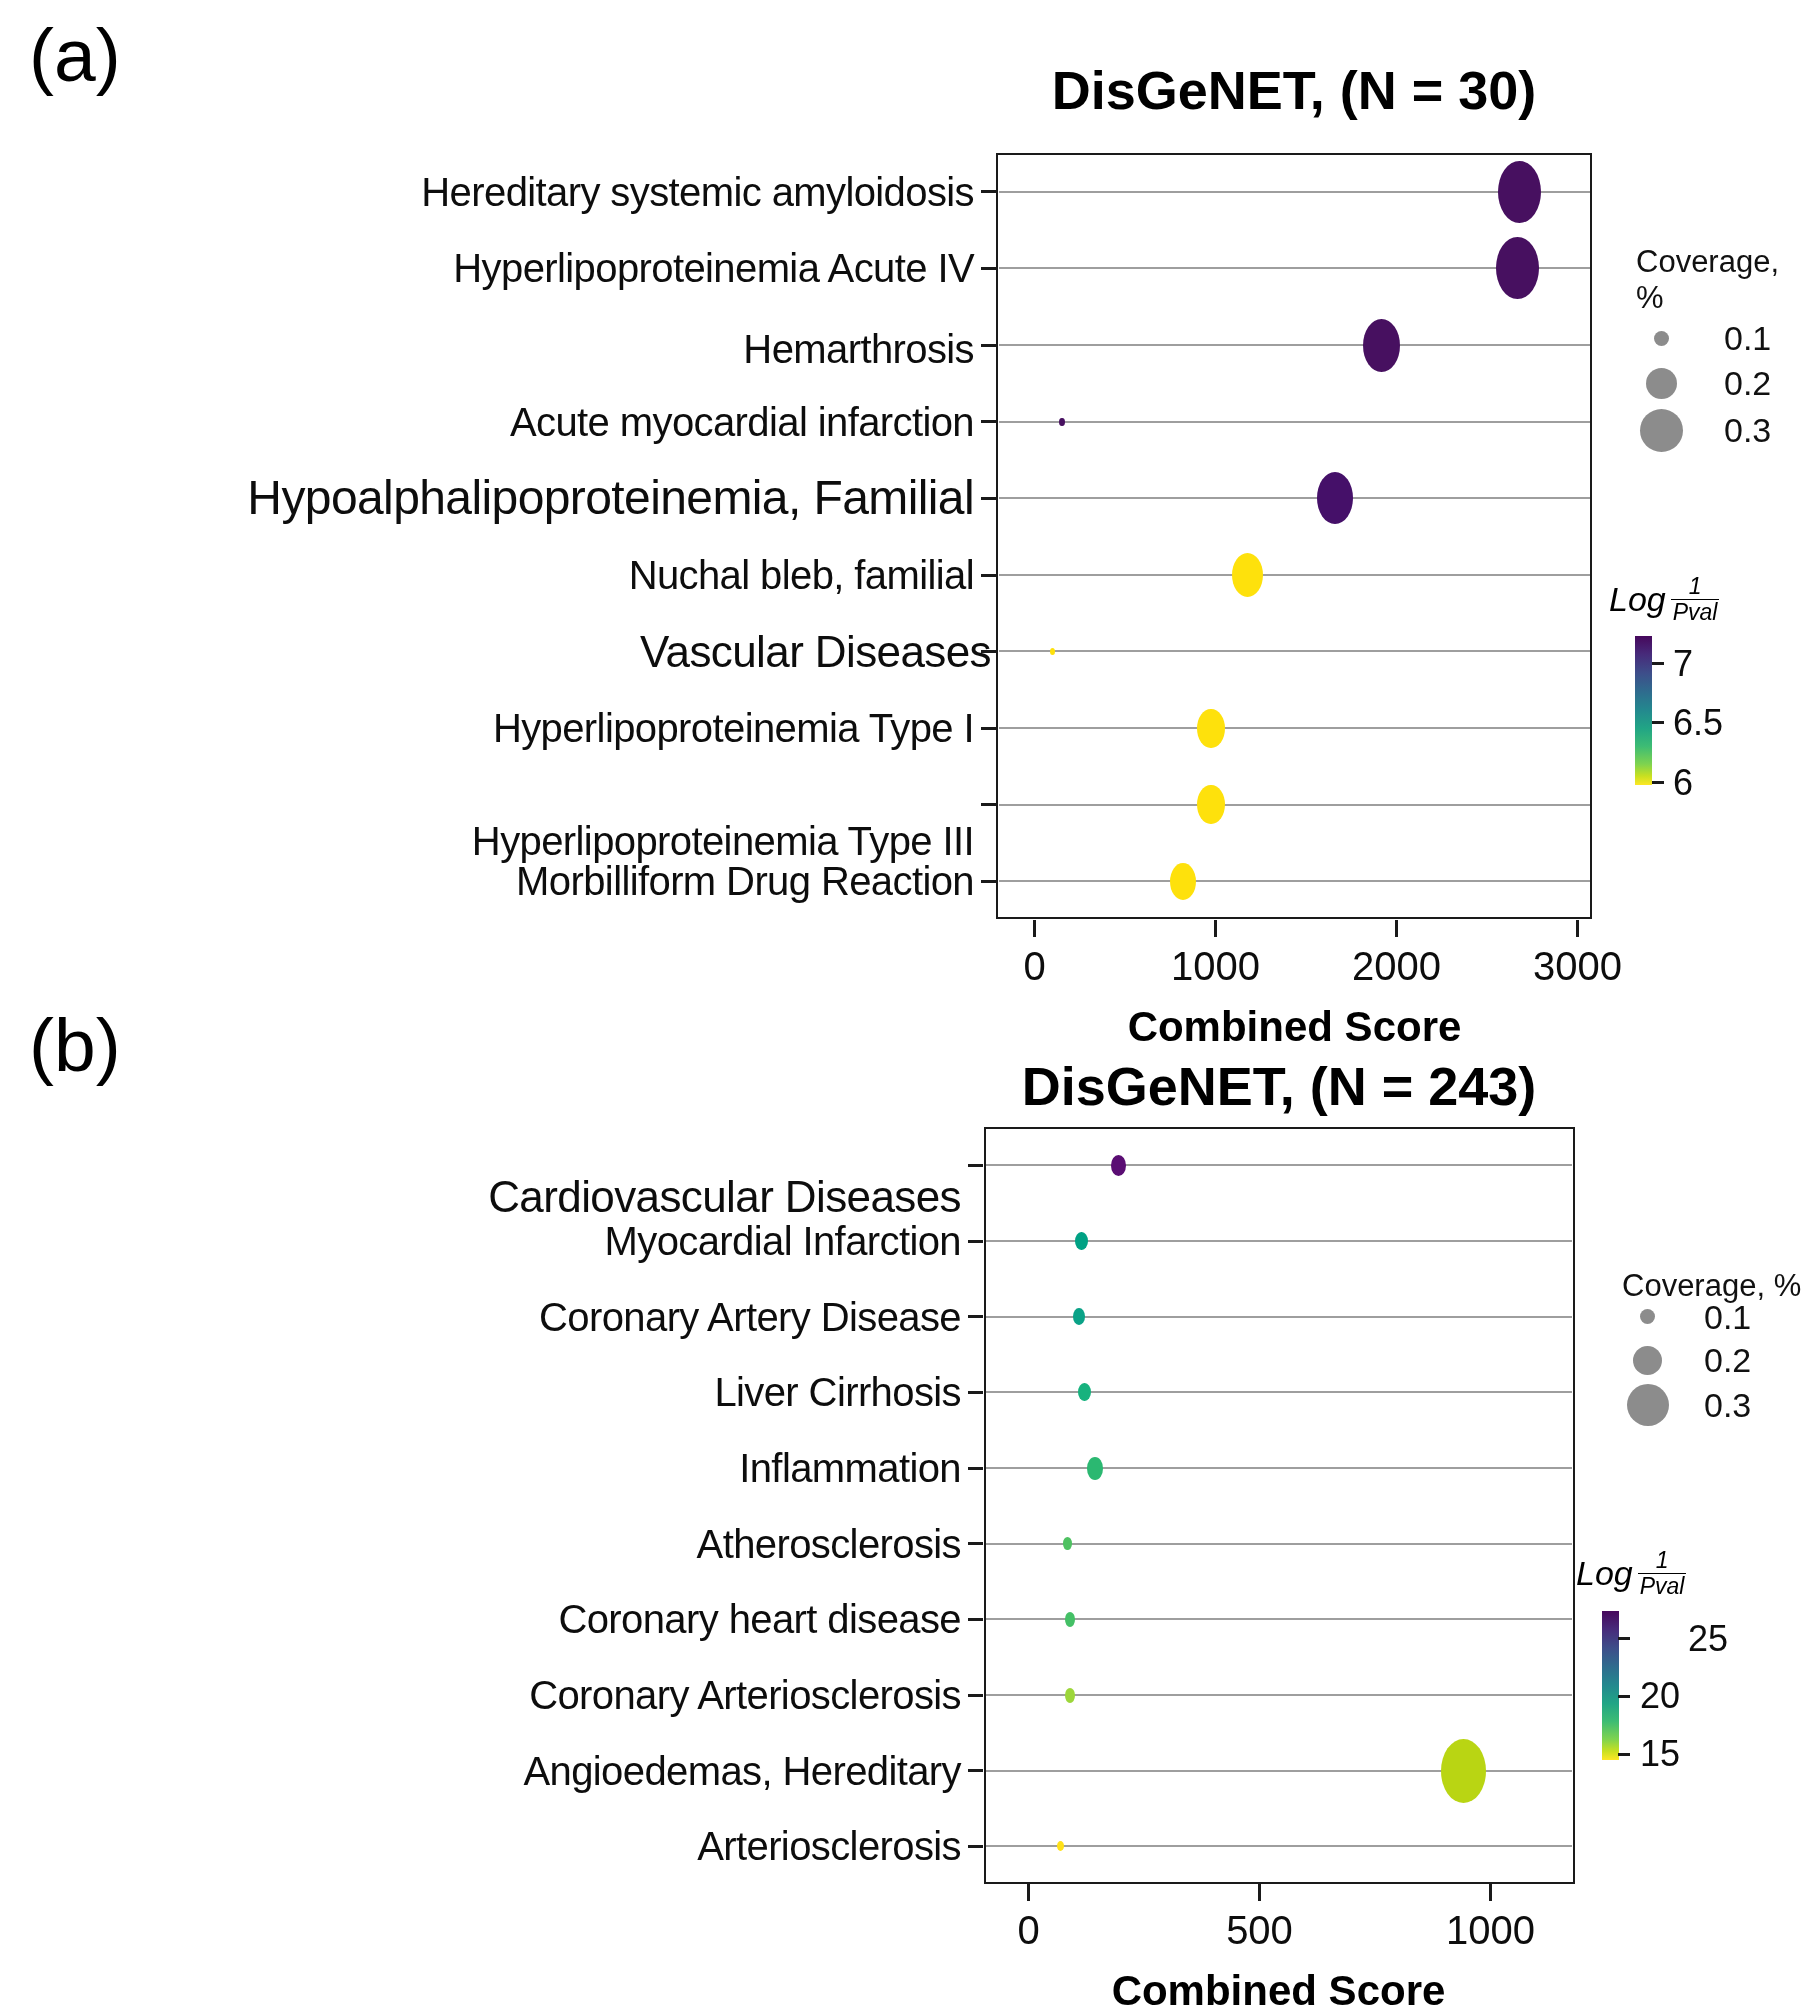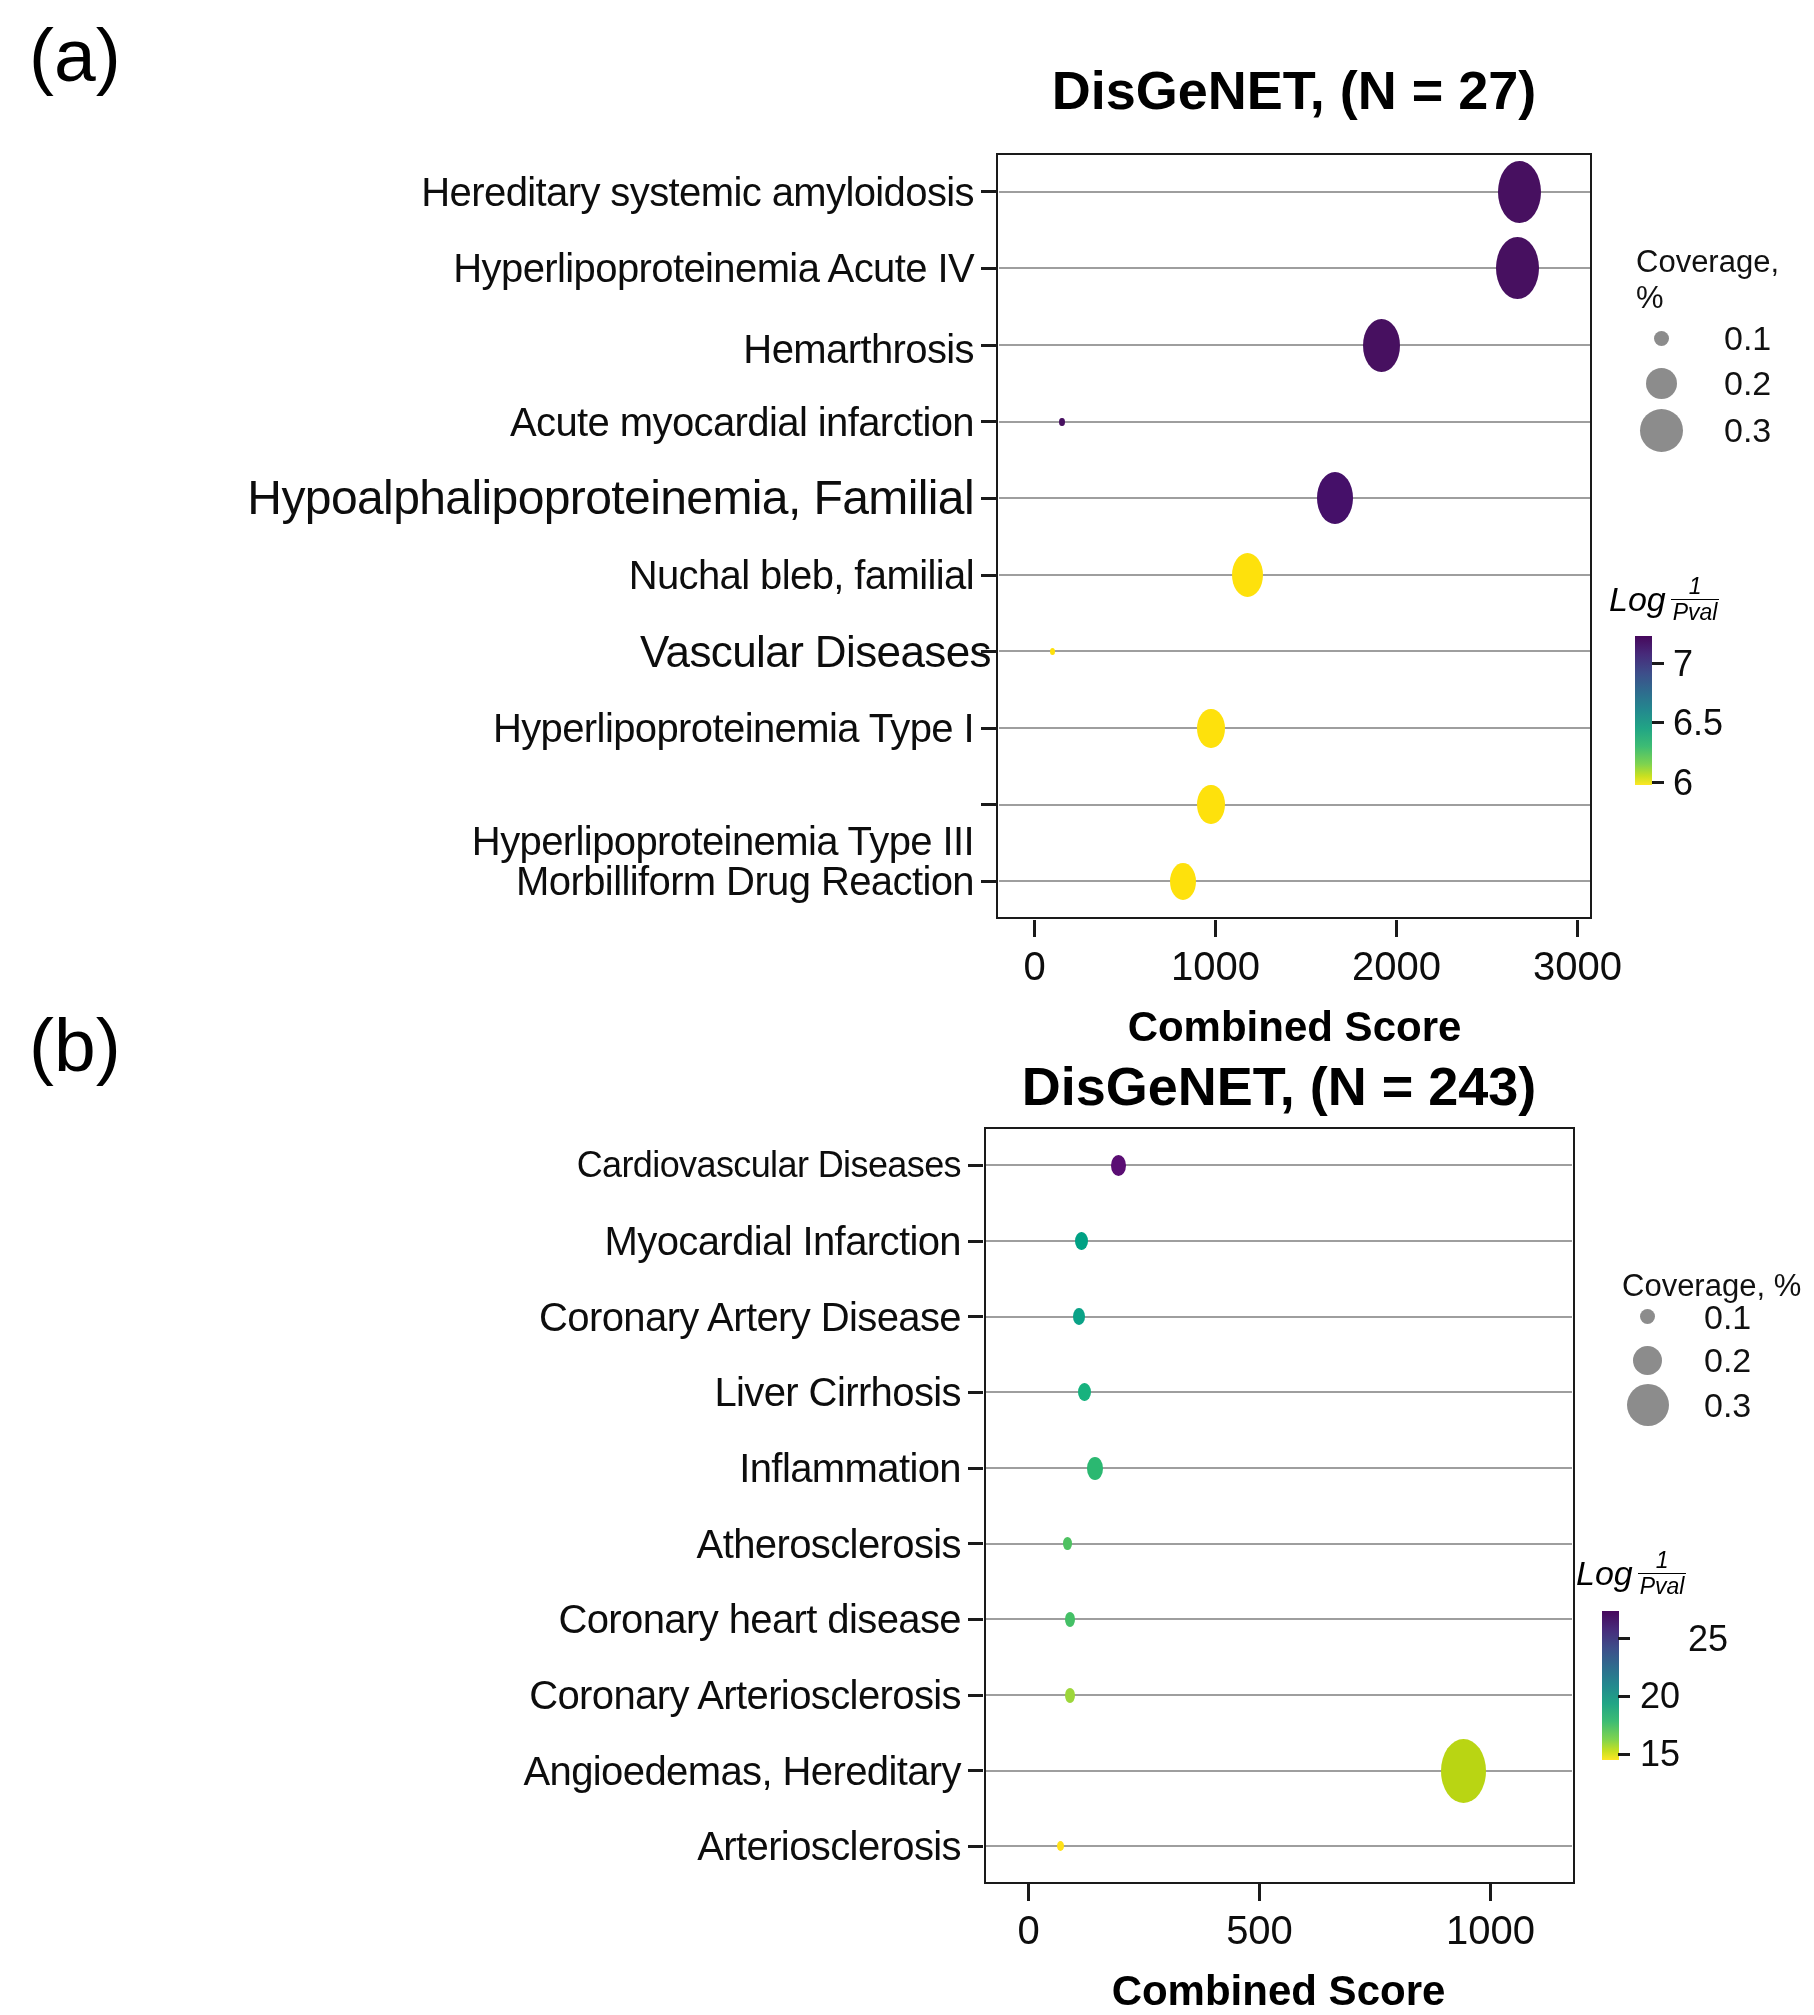--- a/index.html
+++ b/index.html
@@ -15,21 +15,21 @@
   .cb-frac{display:inline-flex;flex-direction:column;align-items:center;line-height:1.08;margin-left:5.1px;}
   .cb-frac .den{border-top:1.9px solid #000;padding:0 1.9px;}
 </style>
 </head>
 <body>
 
 <div id="stage">
   <div class="panel-letter abs" style="left:29px;top:18px;">(a)</div>
   <div class="panel-letter abs" style="left:29px;top:1008px;">(b)</div>
   <div id="panel0">
-      <div class="abs chart-title" style="left: 847px; top: 59px; width: 894px; text-align: center; font-size: 54px; font-weight: 700;">DisGeNET, (N = 27)</div>
+      <div class="abs chart-title" style="left: 847px; top: 59px; width: 894px; text-align: center; font-size: 54px; font-weight: 700;">DisGeNET, (N = 30)</div>
       <div class="abs" style="left: 996px; top: 153px; width: 596px; height: 766px; border: 2.6px solid rgb(26, 26, 26); box-sizing: border-box; background: rgb(255, 255, 255);"></div>
       <div class="abs" style="left: 999px; top: 191px; width: 591px; height: 1.9px; background: rgb(158, 158, 158);"></div>
       <div class="abs" style="left: 981px; top: 190px; width: 15.3px; height: 2.6px; background: rgb(26, 26, 26);"></div>
       <div class="abs row-label" style="left: 179px; top: 167px; width: 795px; height: 50px; line-height: 50px; text-align: right; font-size: 40px;">Hereditary systemic amyloidosis</div>
       <div class="abs" style="left: 999px; top: 267px; width: 591px; height: 1.9px; background: rgb(158, 158, 158);"></div>
       <div class="abs" style="left: 981px; top: 267px; width: 15.3px; height: 2.6px; background: rgb(26, 26, 26);"></div>
       <div class="abs row-label" style="left: 179px; top: 243px; width: 795px; height: 50px; line-height: 50px; text-align: right; font-size: 40px;">Hyperlipoproteinemia Acute IV</div>
       <div class="abs" style="left: 999px; top: 344px; width: 591px; height: 1.9px; background: rgb(158, 158, 158);"></div>
       <div class="abs" style="left: 981px; top: 344px; width: 15.3px; height: 2.6px; background: rgb(26, 26, 26);"></div>
       <div class="abs row-label" style="left: 179px; top: 324px; width: 795px; height: 50px; line-height: 50px; text-align: right; font-size: 40px;">Hemarthrosis</div>
@@ -93,21 +93,21 @@
       <div class="abs" style="left: 1652px; top: 721px; width: 11.5px; height: 2.6px; background: rgb(26, 26, 26);"></div>
       <div class="abs tick-label" style="left: 1673px; top: 702px; height: 41px; line-height: 41px; font-size: 36px;">6.5</div>
       <div class="abs" style="left: 1652px; top: 781px; width: 11.5px; height: 2.6px; background: rgb(26, 26, 26);"></div>
       <div class="abs tick-label" style="left: 1673px; top: 762px; height: 41px; line-height: 41px; font-size: 36px;">6</div>
     </div>
   <div id="panel1">
       <div class="abs chart-title" style="left: 832px; top: 1055px; width: 894px; text-align: center; font-size: 54px; font-weight: 700;">DisGeNET, (N = 243)</div>
       <div class="abs" style="left: 984px; top: 1127px; width: 591px; height: 757px; border: 2.6px solid rgb(26, 26, 26); box-sizing: border-box; background: rgb(255, 255, 255);"></div>
       <div class="abs" style="left: 986px; top: 1164px; width: 586px; height: 1.9px; background: rgb(158, 158, 158);"></div>
       <div class="abs" style="left: 968px; top: 1164px; width: 15.3px; height: 2.6px; background: rgb(26, 26, 26);"></div>
-      <div class="abs row-label" style="left: 166px; top: 1140px; width: 795px; height: 50px; line-height: 50px; text-align: right; font-size: 36px;">Cardiovascular Diseases</div>
+      <div class="abs row-label" style="left: 166px; top: 1172px; width: 795px; height: 50px; line-height: 50px; text-align: right; font-size: 44px;">Cardiovascular Diseases</div>
       <div class="abs" style="left: 986px; top: 1240px; width: 586px; height: 1.9px; background: rgb(158, 158, 158);"></div>
       <div class="abs" style="left: 968px; top: 1240px; width: 15.3px; height: 2.6px; background: rgb(26, 26, 26);"></div>
       <div class="abs row-label" style="left: 166px; top: 1216px; width: 795px; height: 50px; line-height: 50px; text-align: right; font-size: 40px;">Myocardial Infarction</div>
       <div class="abs" style="left: 986px; top: 1316px; width: 586px; height: 1.9px; background: rgb(158, 158, 158);"></div>
       <div class="abs" style="left: 968px; top: 1315px; width: 15.3px; height: 2.6px; background: rgb(26, 26, 26);"></div>
       <div class="abs row-label" style="left: 166px; top: 1292px; width: 795px; height: 50px; line-height: 50px; text-align: right; font-size: 40px;">Coronary Artery Disease</div>
       <div class="abs" style="left: 986px; top: 1391px; width: 586px; height: 1.9px; background: rgb(158, 158, 158);"></div>
       <div class="abs" style="left: 968px; top: 1391px; width: 15.3px; height: 2.6px; background: rgb(26, 26, 26);"></div>
       <div class="abs row-label" style="left: 166px; top: 1367px; width: 795px; height: 50px; line-height: 50px; text-align: right; font-size: 40px;">Liver Cirrhosis</div>
       <div class="abs" style="left: 986px; top: 1467px; width: 586px; height: 1.9px; background: rgb(158, 158, 158);"></div>

